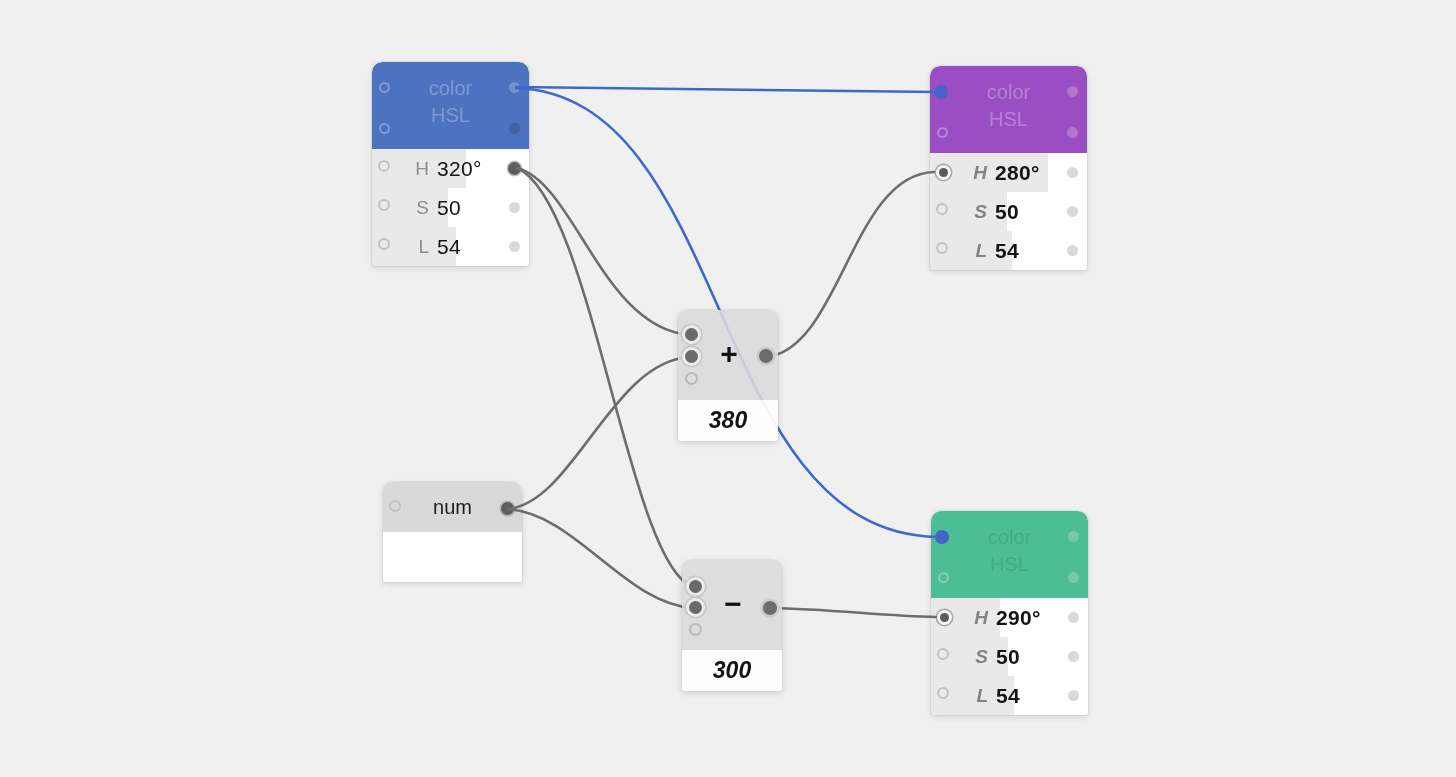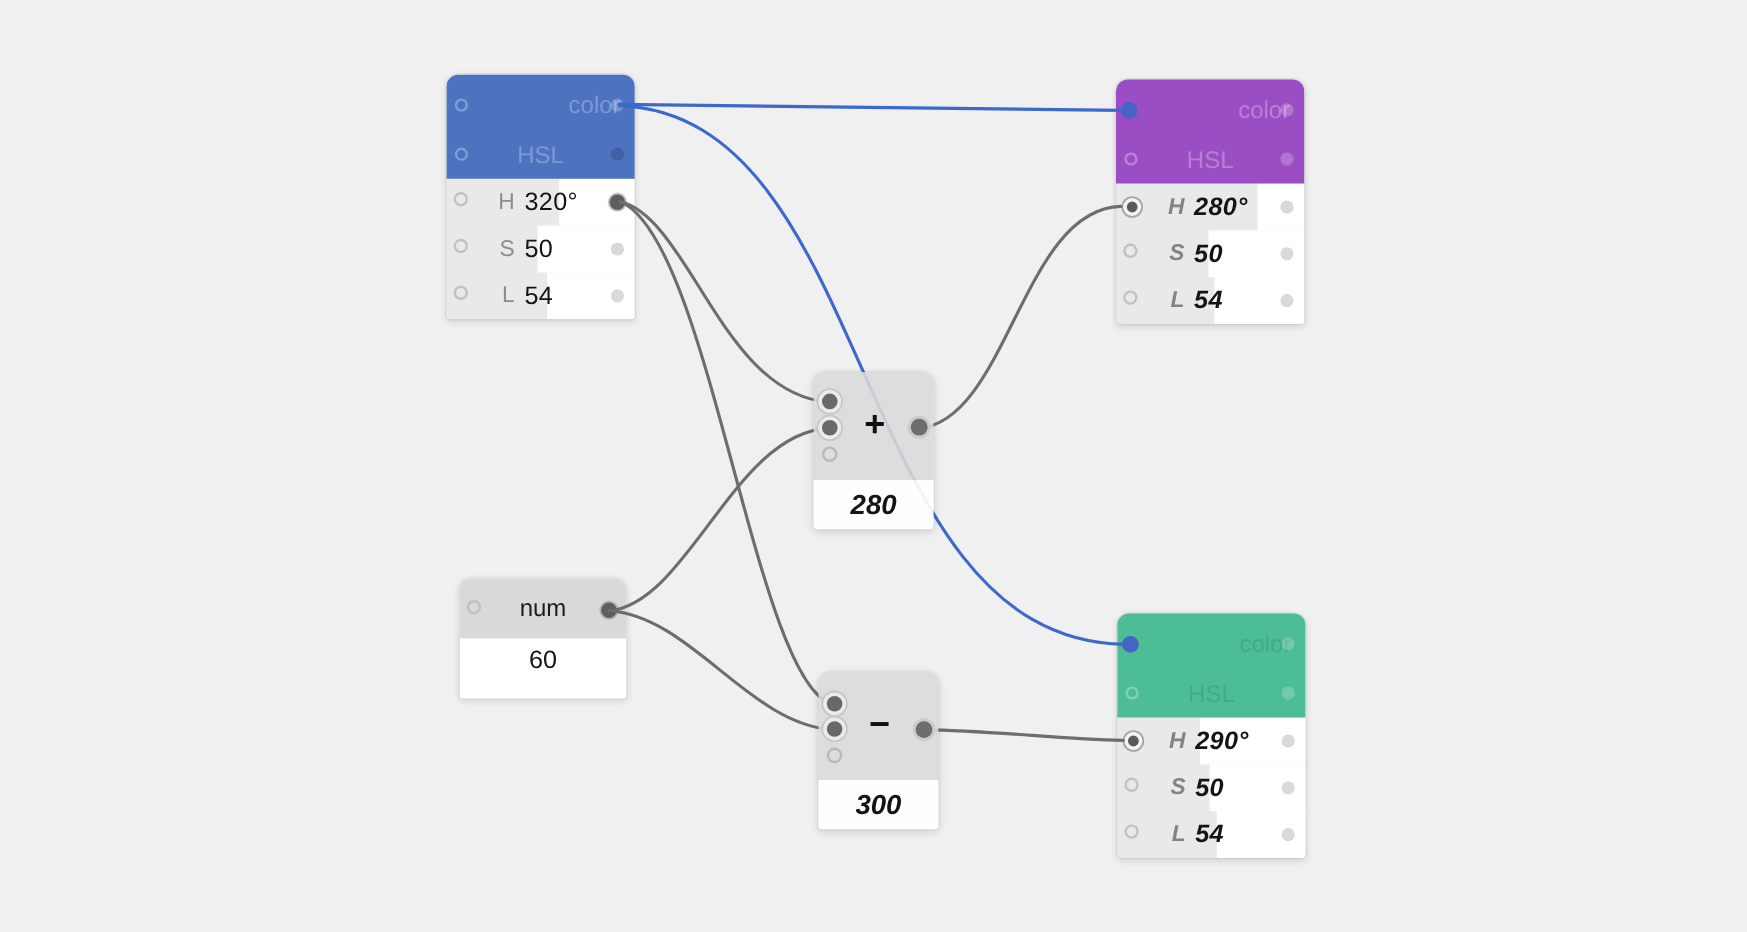--- a/index.html
+++ b/index.html
@@ -19,38 +19,38 @@
   .crow { position:absolute; left:0; right:0; height:39px; }
   .crow .rlabel {
     position:absolute; left:0; top:0; width:57px; height:39px; line-height:39px;
     text-align:right; font-size:19px; color:#8d8d8d;
   }
   .crow .rvalue {
     position:absolute; left:65px; top:0; height:39px; line-height:39px;
     font-size:21px; color:#141414; letter-spacing:0.3px;
   }
   .computed .rlabel { font-style:italic; font-weight:700; color:#848484; }
-  .computed .rvalue { font-style:italic; font-weight:700; }
+  .computed .rvalue { font-weight:700; }
   
   .pin {
     position:absolute; left:6px; top:11px; width:12px; height:12px;
     border:2px solid #c2c2c2; border-radius:50%; background:transparent; box-sizing:border-box;
   }
   .pin-on {
     position:absolute; left:9px; top:15px; width:9px; height:9px; border-radius:50%;
     background:#5a5a5a; box-shadow:0 0 0 3px #f4f4f4, 0 0 0 4.5px #a6a6a6;
   }
   .pout-off { position:absolute; left:137px; top:14px; width:11px; height:11px; border-radius:50%; background:#d9d9d9; }
   .pout-on  { position:absolute; left:136px; top:13px; width:13px; height:13px; border-radius:50%;
               background:#5e5e5e; box-shadow:0 0 0 1.5px rgba(150,150,150,0.55); }
   
   .swatch { position:absolute; left:0; top:0; right:0; height:87px; border-radius:10px 10px 0 0; }
   .swlabel { position:absolute; left:0; width:100%; text-align:center; font-size:20px;
              color:rgba(255,255,255,0.28); line-height:20px; }
-  .swlabel.t { top:16px;padding-left:45px; } .swlabel.b { top:58px;text-align:center; }
+  .swlabel.t { top:16px; } .swlabel.b { top:43px;text-align:center; }
   .dark-faint .swlabel { color:rgba(0,0,0,0.10); }
   .swp { position:absolute; width:11px; height:11px; border-radius:50%; box-sizing:border-box; }
   .swp.l { left:7px; } .swp.r { left:137px; }
   .swp.t { top:20px; } .swp.b { top:61px; }
   .swp-o { border:2px solid rgba(255,255,255,0.30); }
   .swp-f { background:rgba(255,255,255,0.22); }
   .swp-d { background:rgba(30,30,60,0.22); }
   .swp-blue { left:4px !important; top:19px; width:14px; height:14px; background:#4763c5; }
   
   .numnode { width:139px; height:100px; background:#ffffff; border-radius:10px 10px 2px 2px; overflow:hidden; }
@@ -184,21 +184,20 @@
       <span class="swp swp-blue"></span>
       <span class="swp l b swp-o"></span>
       <span class="swp r t swp-f"></span>
       <span class="swp r b swp-f"></span>
     </div>
   </div>
 
   <div class="node numnode" style="left:383px; top:482px;">
     <div class="numhead"></div>
     <span class="numlabel">num</span>
-    <div class="numvalue">60</div>
     <span class="pin"></span>
     <span class="pout-on"></span>
   </div>
 
   <svg class="wires" width="1456" height="777" viewBox="0 0 1456 777">
     <path d="M 517 168 C 575 183 602 328 690 335" stroke="#6d6d6d"></path>
     <path d="M 517 168 C 592 200 628 565 693 587" stroke="#6d6d6d"></path>
     <path d="M 508 509 C 574 502 612 361 690 357" stroke="#6d6d6d"></path>
     <path d="M 508 509 C 576 514 624 603 693 608" stroke="#6d6d6d"></path>
     <path d="M 766 357 C 840 350 852 174 934 172" stroke="#6d6d6d"></path>
@@ -207,21 +206,21 @@
     <path d="M 516 88 C 733 96 706 533 937 537" stroke="#3b69cc"></path>
   </svg>
 
   <div class="node opnode" style="left:678px; top:310px;">
     <div class="opbody"></div>
     <span class="op-in-on" style="top:18px;"></span>
     <span class="op-in-on" style="top:40px;"></span>
     <span class="op-in-off" style="top:62px;"></span>
     <span class="opsym">+</span>
     <span class="op-out" style="top:39px;"></span>
-    <div class="opresult">280</div>
+    <div class="opresult">380</div>
   </div>
 
   <div class="node opnode" style="left:682px; top:560px;">
     <div class="opbody"></div>
     <span class="op-in-on" style="top:20px;"></span>
     <span class="op-in-on" style="top:41px;"></span>
     <span class="op-in-off" style="top:63px;"></span>
     <span class="opsym">−</span>
     <span class="op-out" style="top:41px;"></span>
     <div class="opresult">300</div>

